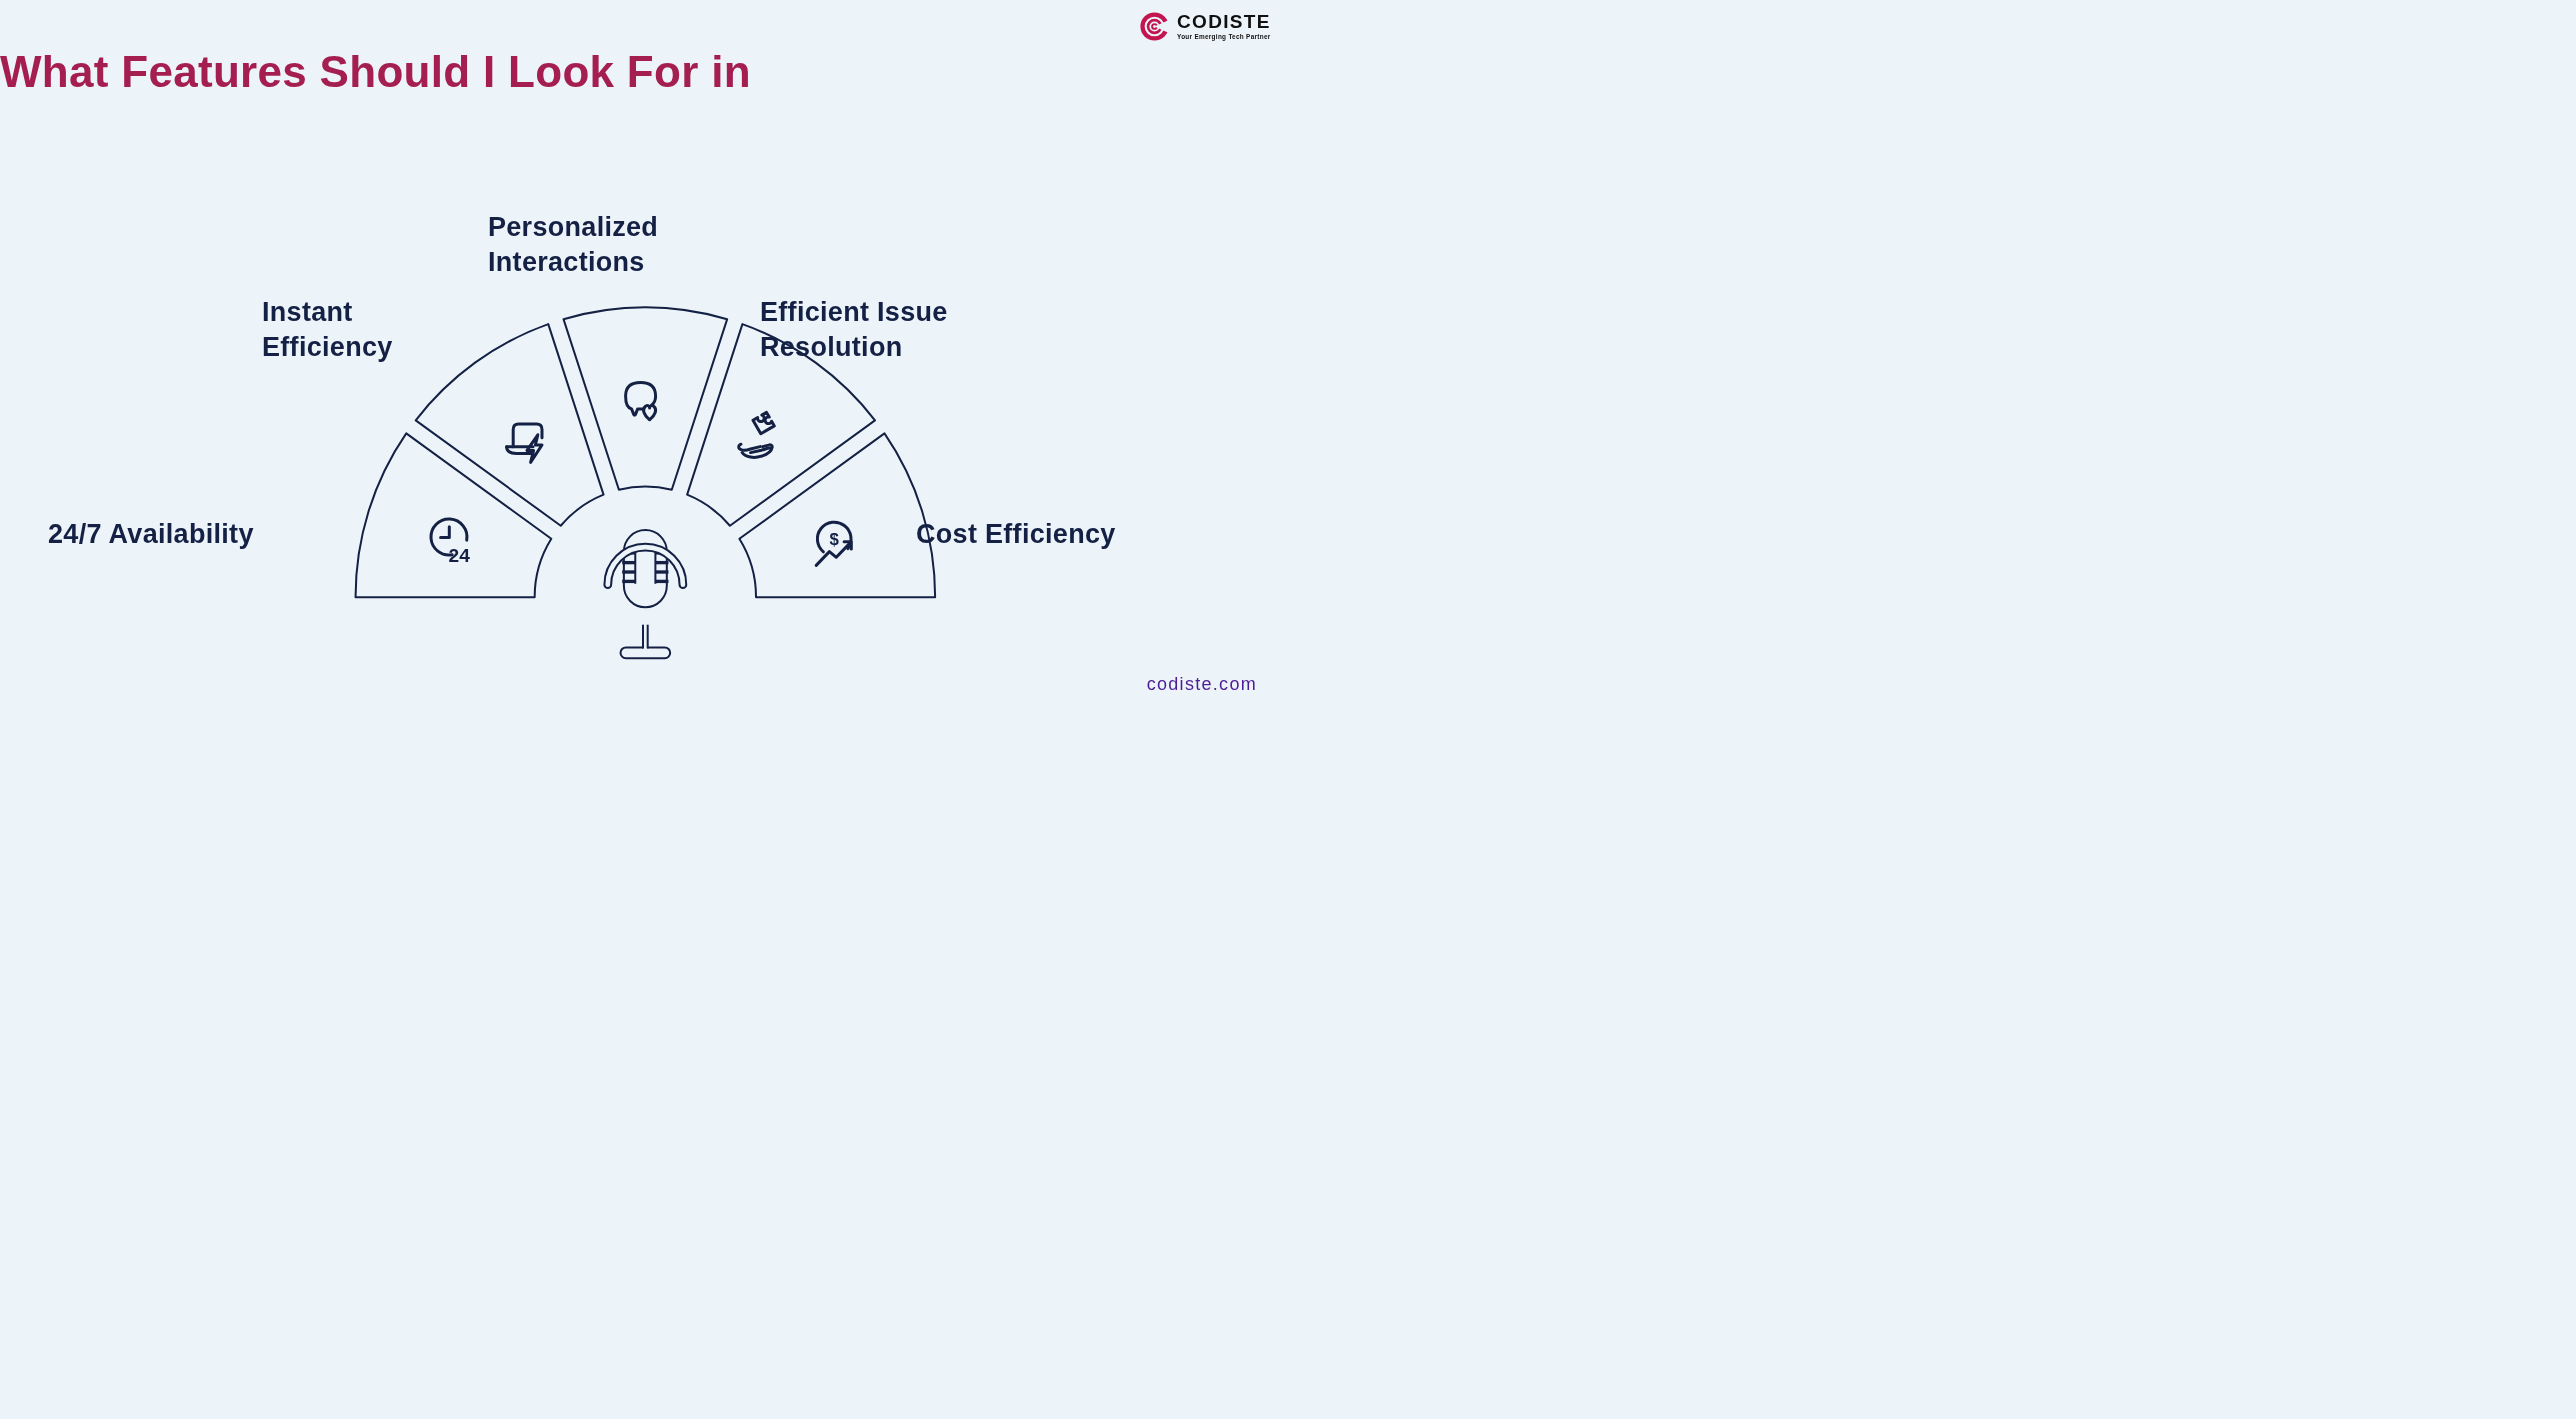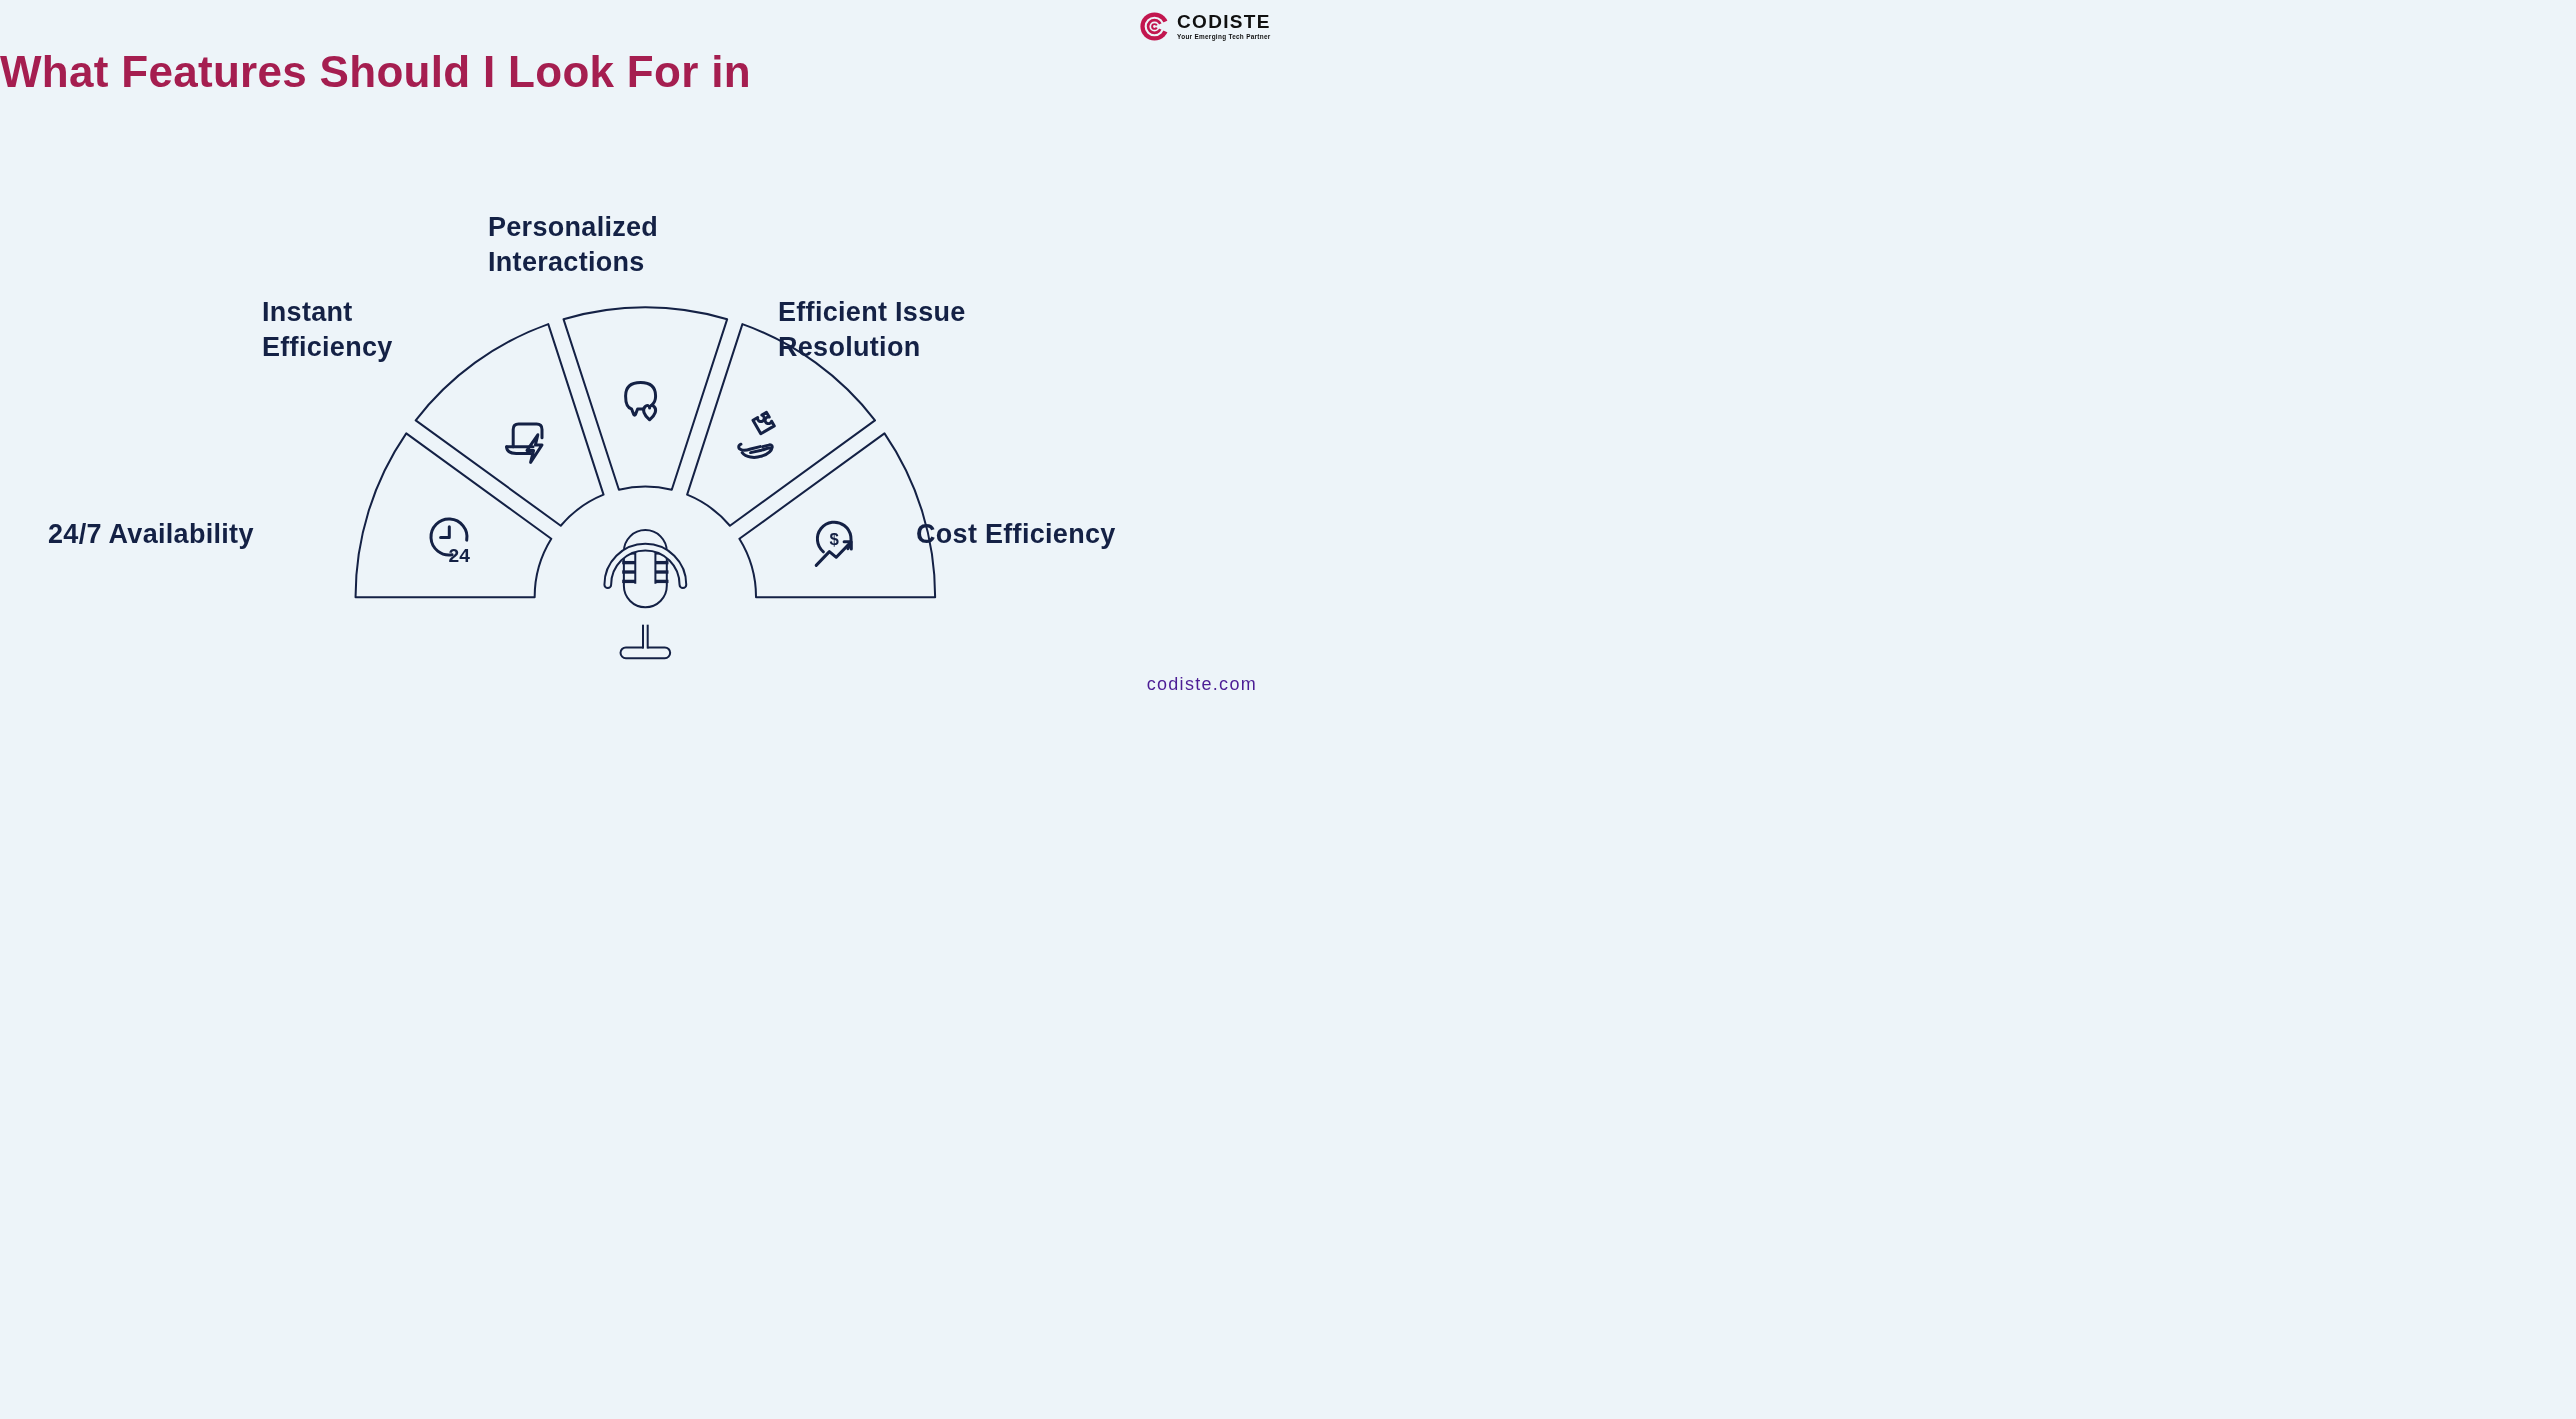--- a/index.html
+++ b/index.html
@@ -6,21 +6,21 @@
     --bg:#EDF4F9; --navy:#142145; --crimson:#A51E50; --brand:#C2164F; --ink:#101010;
   }
   html,body{margin:0;padding:0;background:var(--bg);}
   .stage{position:relative;width:1288px;height:710px;background:var(--bg);
          font-family:"Liberation Sans",sans-serif;overflow:hidden;}
 
   
   .title{position:absolute;left:0;right:0;top:47px;text-align:left;
          color:var(--crimson);font-weight:800;font-size:44px;line-height:50px;letter-spacing:0.3px;}
   .logo{position:absolute;top:10.7px;right:17.4px;display:flex;align-items:center;gap:6.7px;}
-  .logo-txt{display:flex;flex-direction:column;align-items:flex-end;}
+  .logo-txt{display:flex;flex-direction:column;align-items:center;}
   .logo-name{color:var(--ink);font-weight:800;font-size:19px;letter-spacing:1.3px;line-height:20px;}
   .logo-tag{color:var(--ink);font-weight:700;font-size:6.4px;letter-spacing:0.3px;margin-top:0.7px;}
 
   
   .fan{position:absolute;left:0;top:0;width:1288px;height:710px;}
   .seg{fill:none;stroke:var(--navy);stroke-width:3;stroke-linejoin:round;}
   .ln{fill:none;stroke:var(--navy);stroke-width:3;}
   .thick{fill:none;stroke:var(--navy);stroke-width:13;stroke-linecap:round;}
   .carve{fill:none;stroke:var(--bg);stroke-width:7;stroke-linecap:round;}
   .tooth{stroke:var(--navy);stroke-width:5;}
@@ -122,18 +122,18 @@
   <svg class="feat-icon" style="left:809px;top:515px" viewBox="0 0 100 100">
     <path d="M24,61.4 A28 28 0 1 1 64.9,56.1"></path>
     <text class="icon-txt" x="42" y="50" font-size="28" text-anchor="middle">$</text>
     <path d="M12,84 L34,61 L45.5,70.5 L69,46"></path>
     <path d="M58.5,44.5 L70.5,44.5 L70.5,56.5"></path>
   </svg>
 
   <div class="label" style="left:48px;top:517px;width:335px">24/7 Availability</div>
   <div class="label" style="left:262px;top:295px;width:174px">Instant Efficiency</div>
   <div class="label" style="left:488px;top:210px;width:322px">Personalized Interactions</div>
-  <div class="label" style="left:778px;top:295px;width:322px">Efficient Issue Resolution</div>
+  <div class="label" style="left:760px;top:295px;width:322px">Efficient Issue Resolution</div>
   <div class="label" style="left:916px;top:517px;width:335px">Cost Efficiency</div>
 
   <div class="site">codiste.com</div>
 </div>
 
 
 </body></html>

